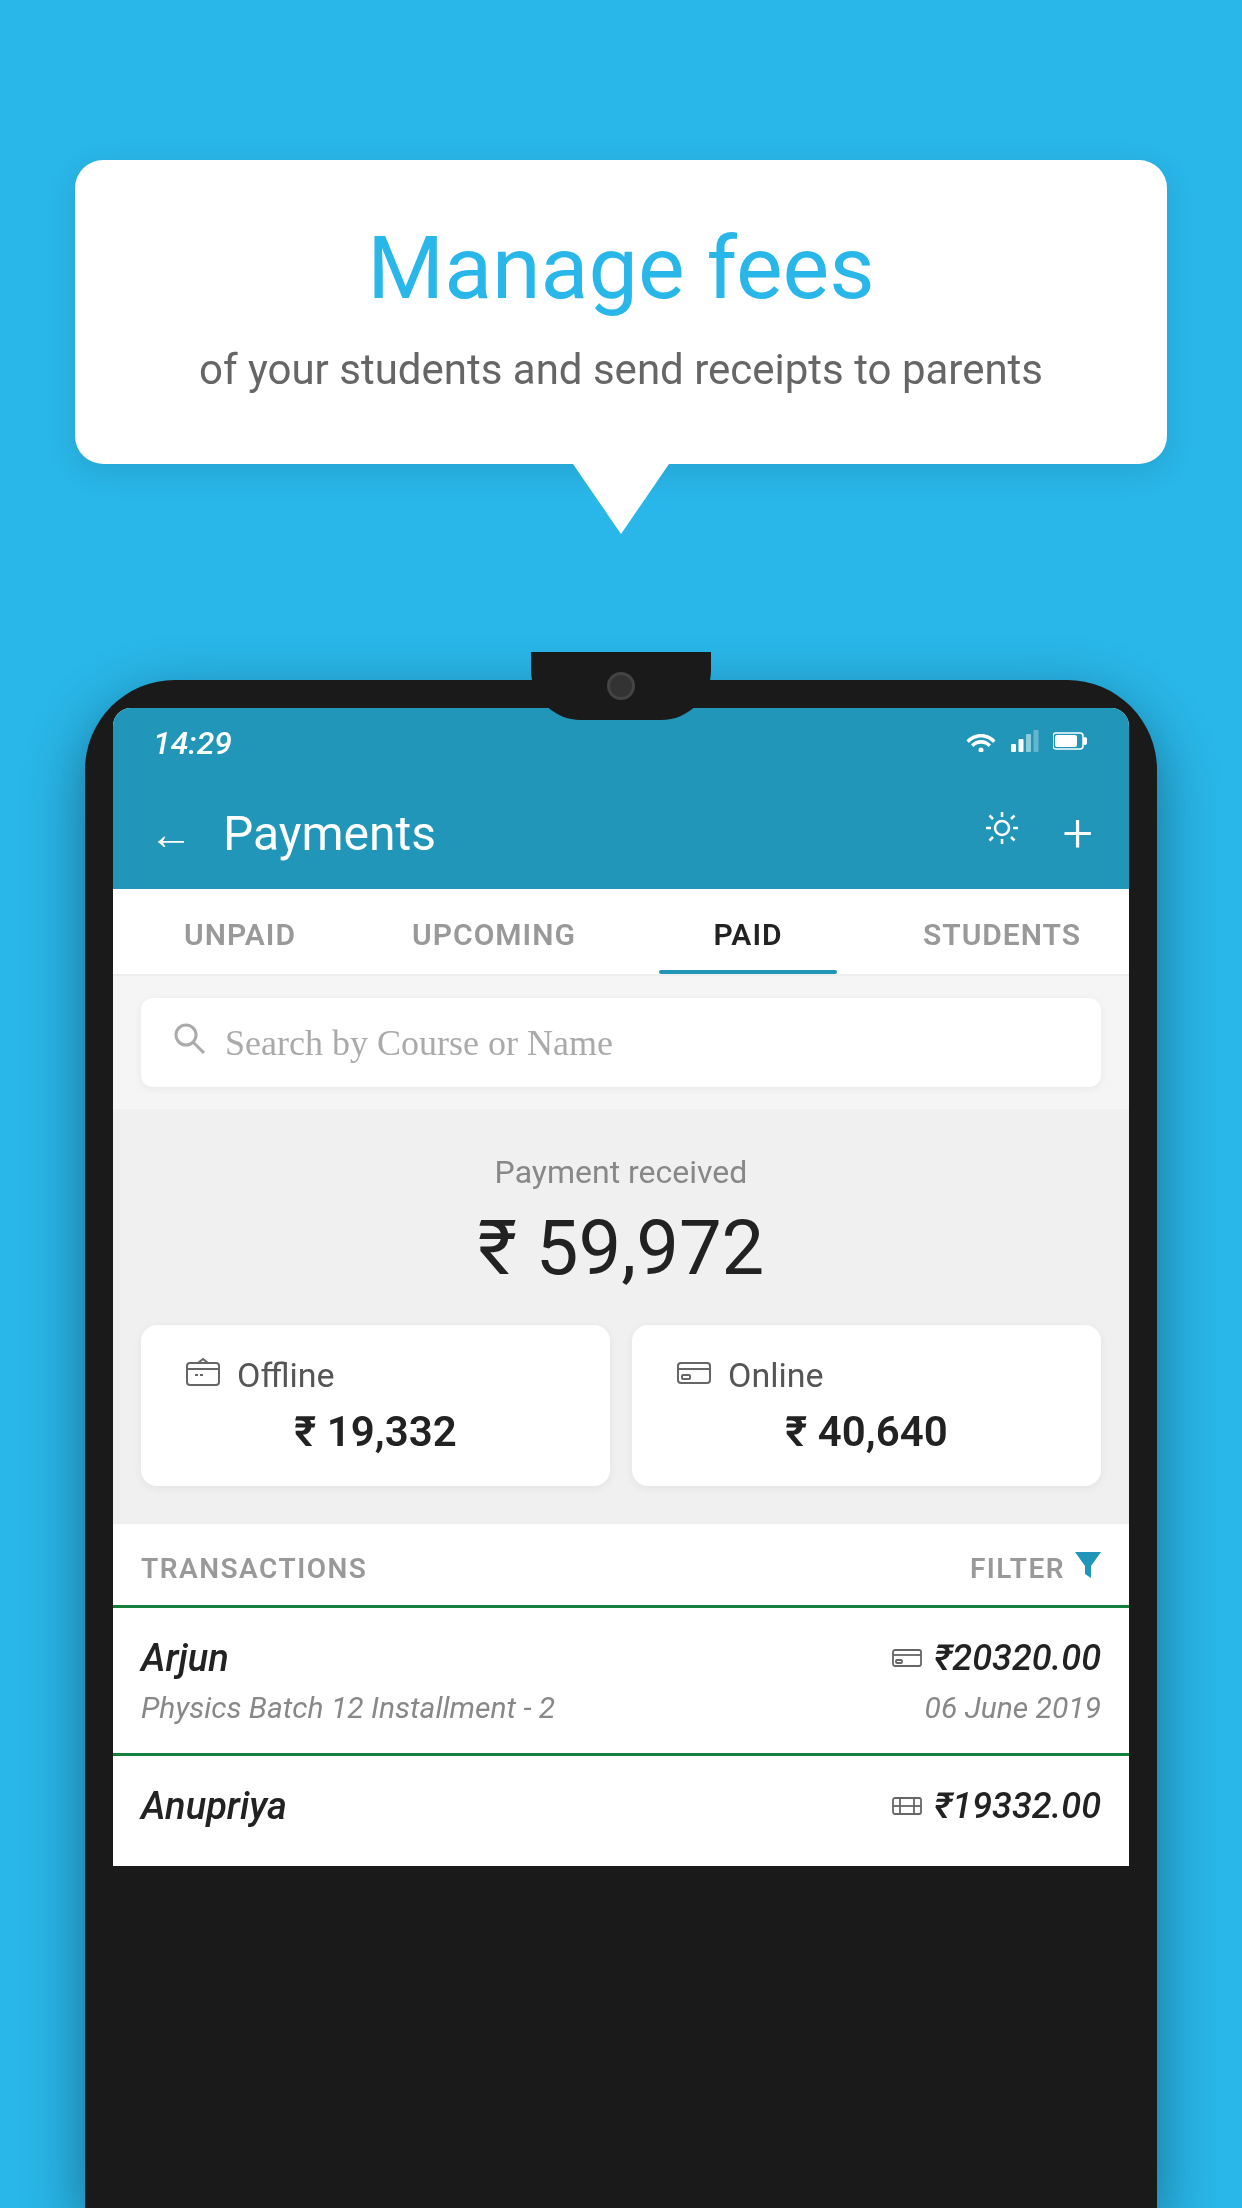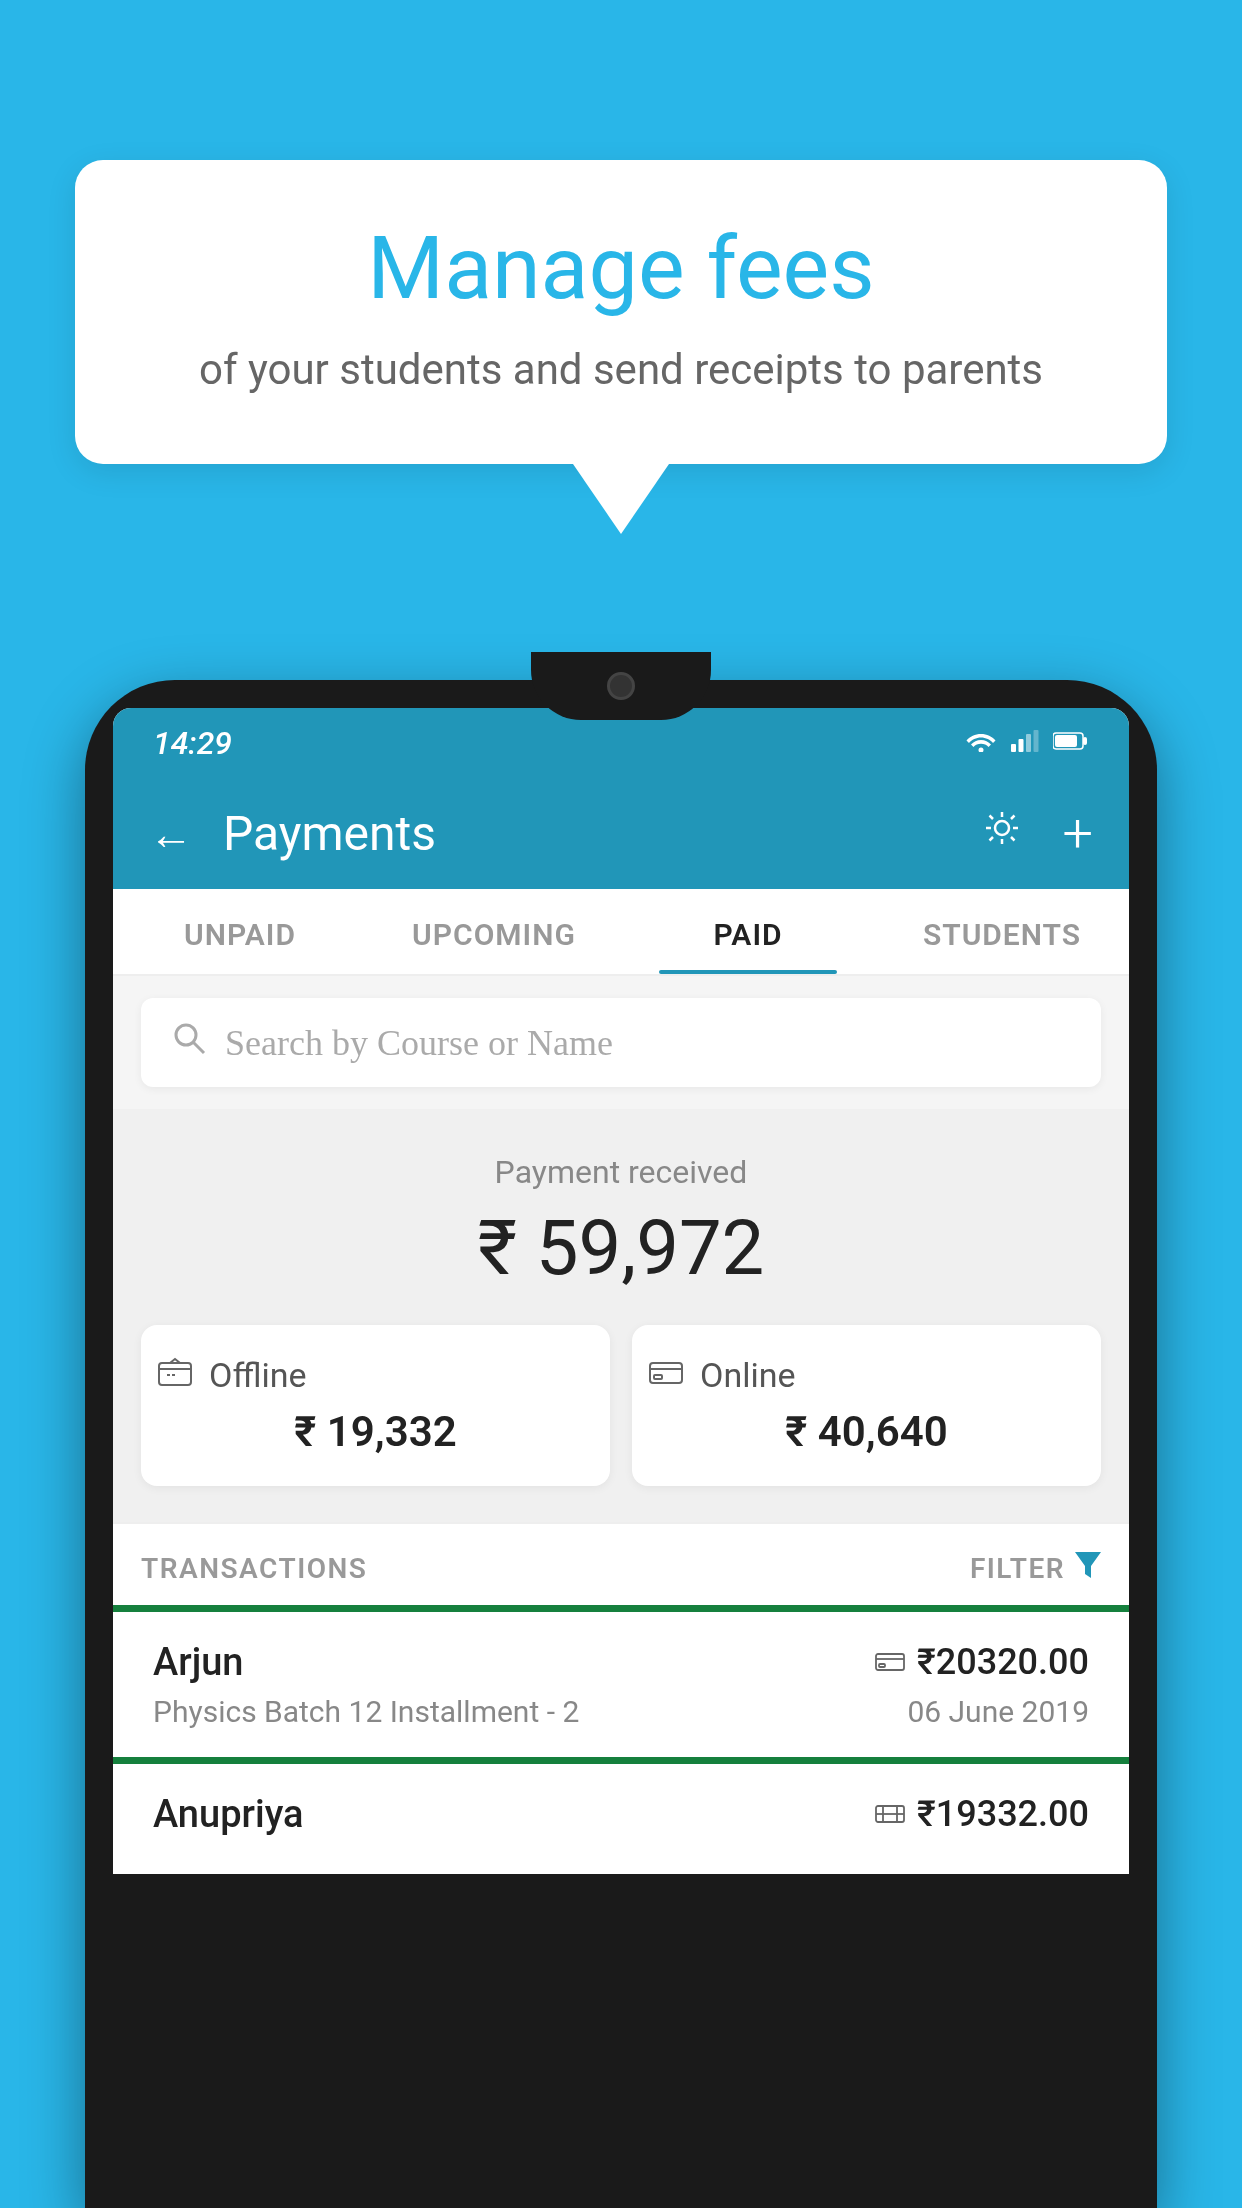--- a/index.html
+++ b/index.html
@@ -248,21 +248,21 @@
     .payment-cards {
       display: flex;
       gap: 22px;
       margin-top: 10px;
     }
 
     .payment-card {
       flex: 1;
       background: white;
       border-radius: 16px;
-      padding: 30px 16px;
+      padding: 30px 44px;
       box-shadow: 0 2px 10px rgba(0,0,0,0.06);
     }
 
     .card-top {
       display: flex;
       align-items: center;
       gap: 16px;
       margin-bottom: 12px;
     }
 
@@ -308,22 +308,23 @@
       letter-spacing: 1.5px;
       display: flex;
       align-items: center;
       gap: 10px;
       cursor: pointer;
     }
 
     
     .transaction-row {
       background: white;
-      border-top: 7px solid #15803d;
-      padding: 28px 40px;
+      border-top: 3px solid #15803d;
+      padding: 28px 28px;
+      font-style: italic;
     }
 
     .transaction-main {
       display: flex;
       align-items: center;
       justify-content: space-between;
       margin-bottom: 10px;
     }
 
     .transaction-name {

